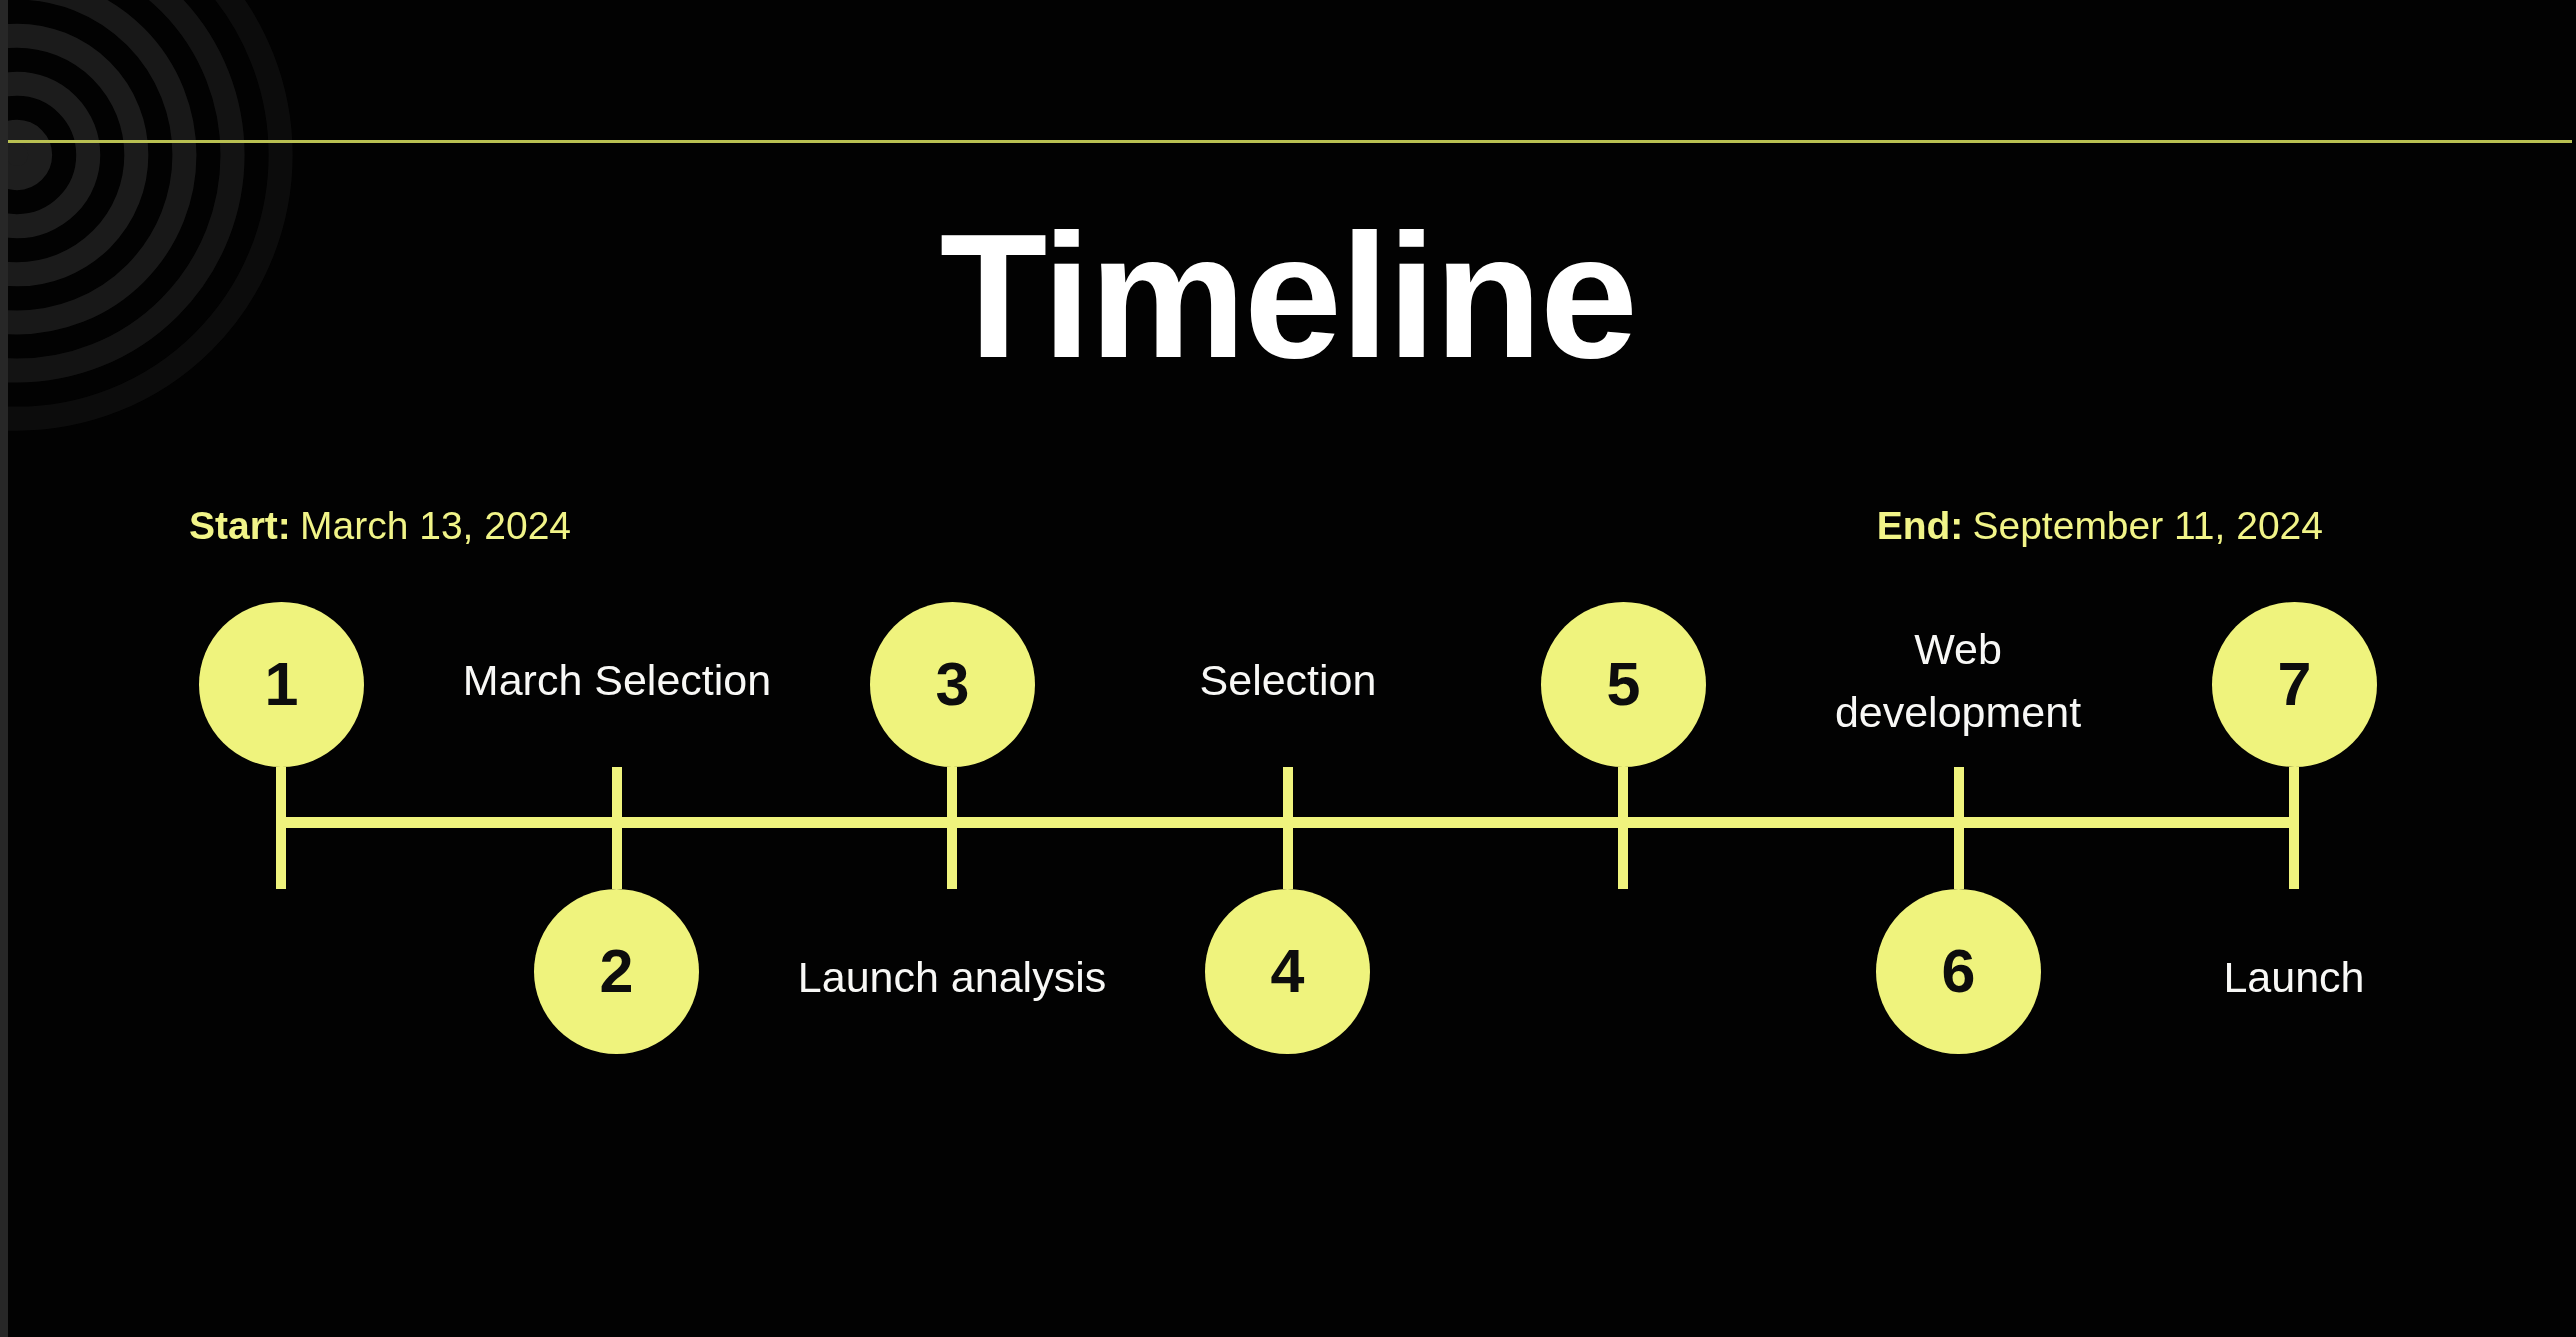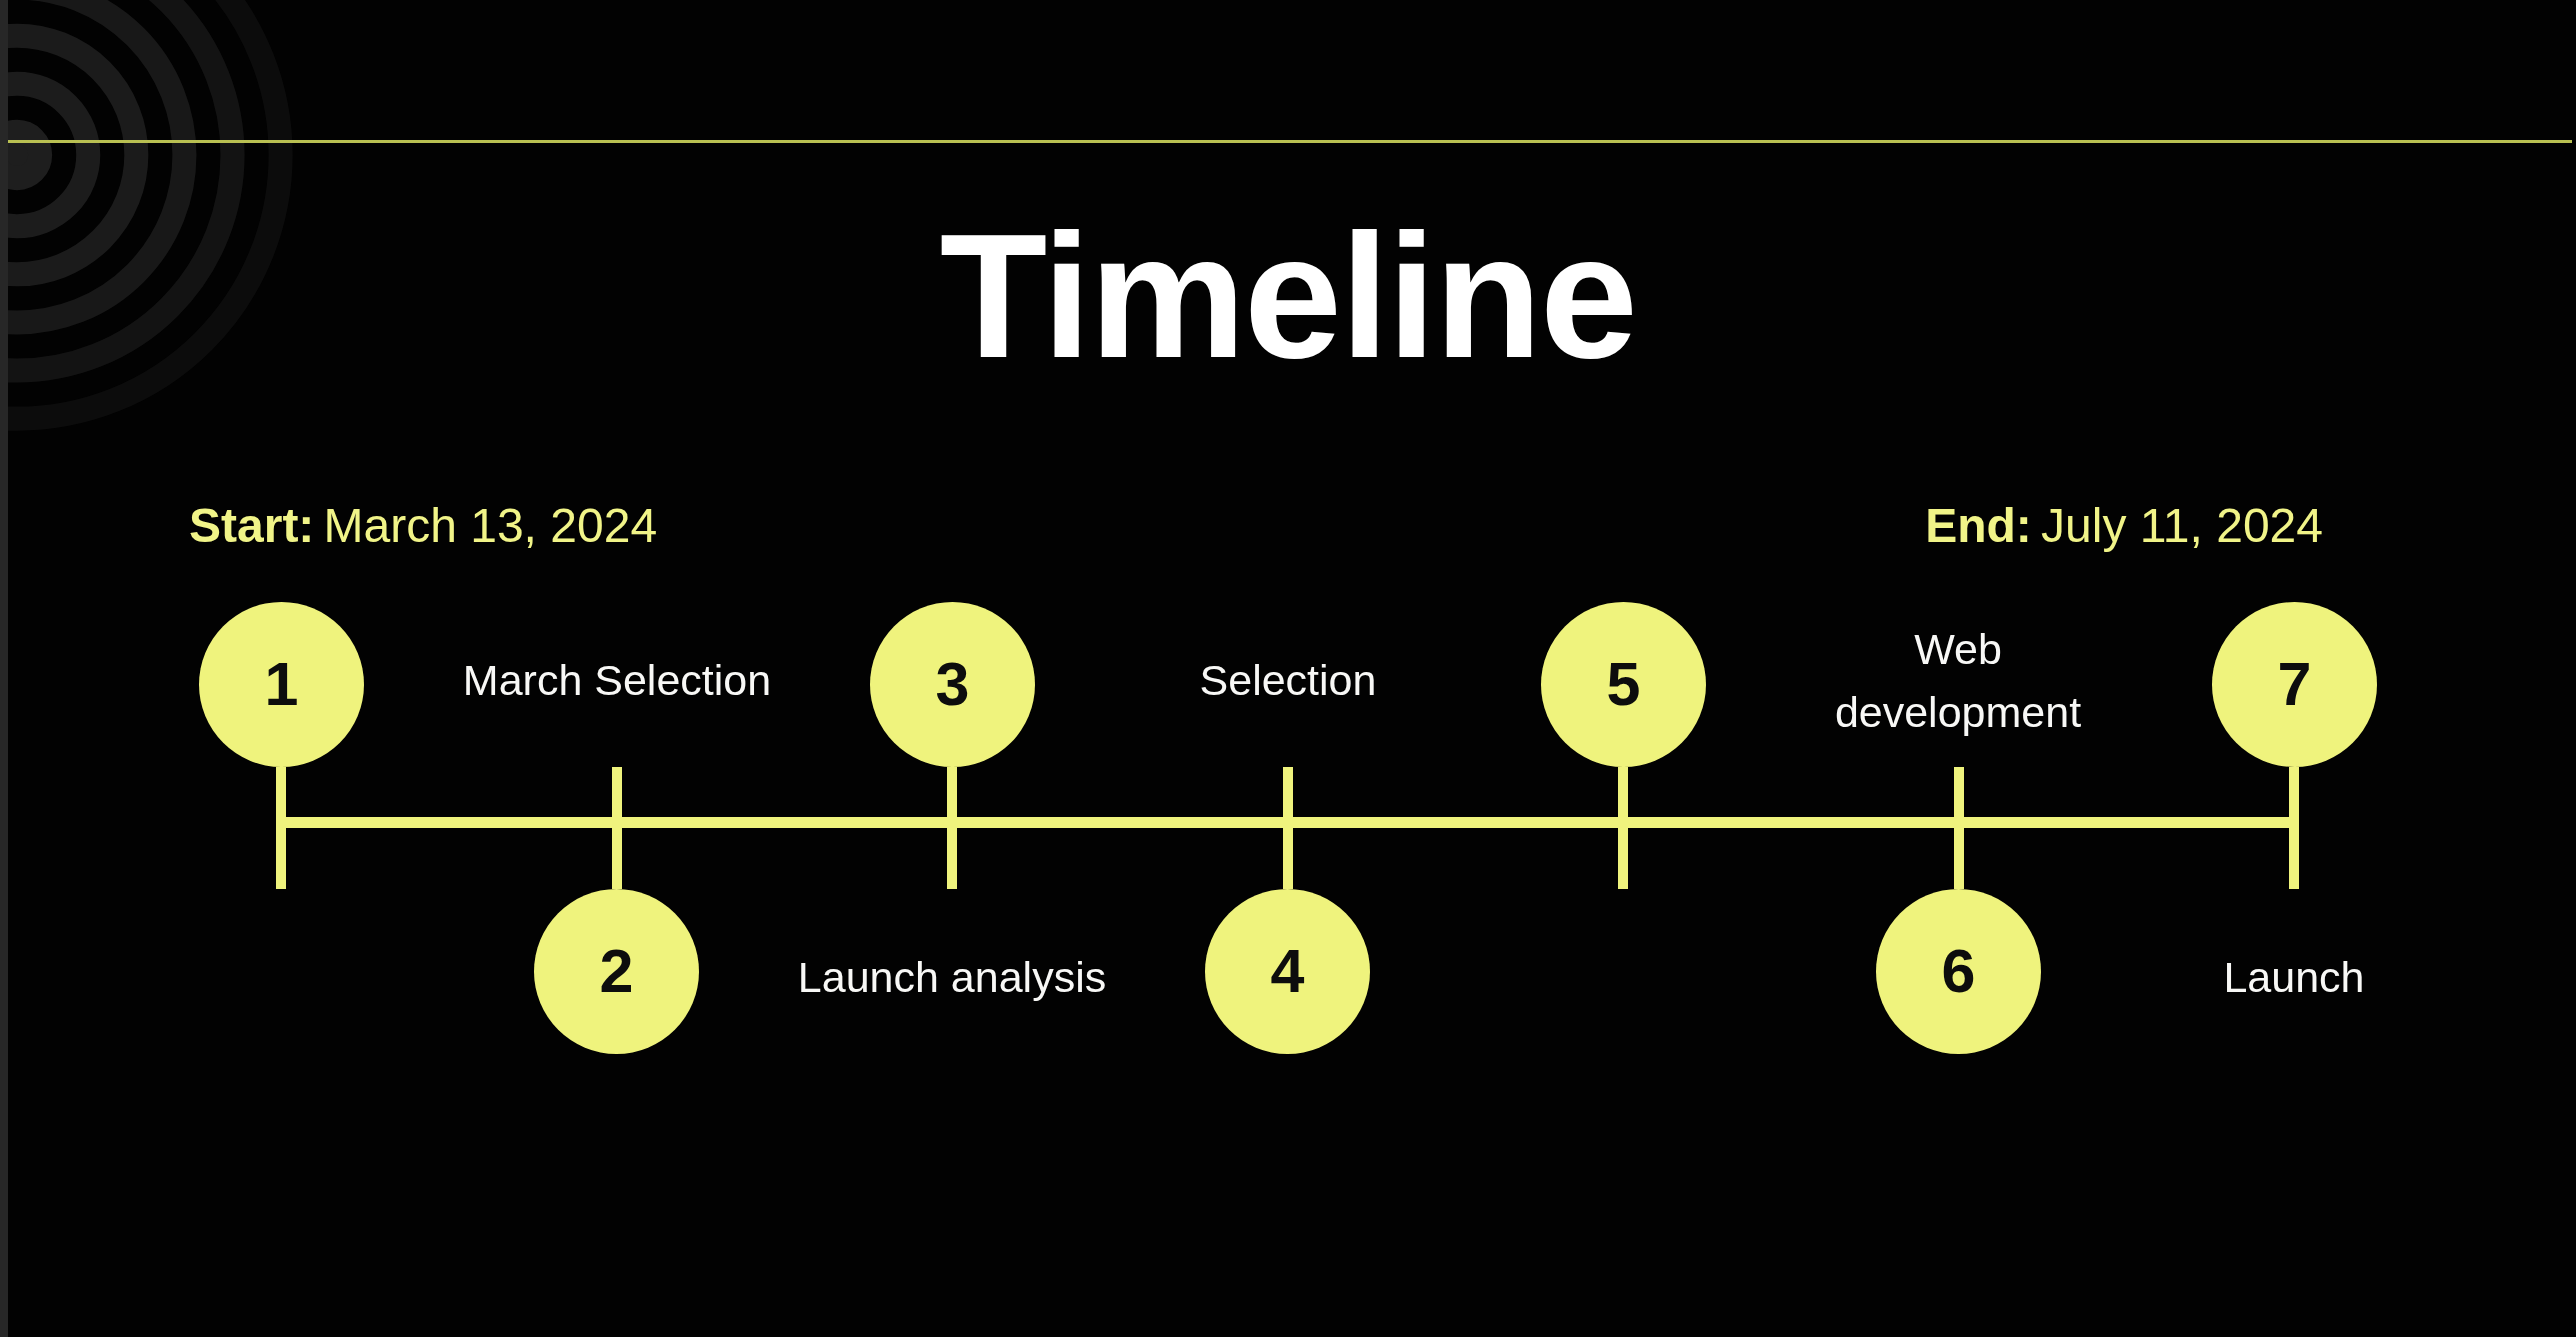--- a/index.html
+++ b/index.html
@@ -33,21 +33,21 @@
     background:var(--accent-dim);z-index:5;
   }
   .title{
     position:absolute;left:0;top:208px;width:2576px;margin:0;
     text-align:center;
     font-size:176px;line-height:176px;font-weight:700;letter-spacing:-1.8px;
     color:var(--title-color);z-index:3;
   }
   .date{
     position:absolute;top:503px;
-    font-size:48px;line-height:46px;
+    font-size:39px;line-height:46px;
     color:var(--date-color);z-index:3;white-space:nowrap;
   }
   .date .date-label{font-weight:700;margin-right:9.2px;}
   .date.start{left:189px;}
   .date.end{right:249px;}
   .hline{
     position:absolute;left:276px;top:817px;width:2022px;height:11px;
     background:var(--accent);z-index:2;
   }
   .tick{
@@ -92,21 +92,21 @@
   <div class="left-strip"></div>
   <div class="topline"></div>
 
   <h1 class="title">Timeline</h1>
 
   <div class="date start">
     <span class="date-label">Start:</span><span>March 13, 2024</span>
   </div>
 
   <div class="date end">
-    <span class="date-label">End:</span><span>July 11, 2024</span>
+    <span class="date-label">End:</span><span>September 11, 2024</span>
   </div>
 
   <div class="hline"></div>
 
   <div class="tick" style="left:276px"></div>
   <div class="tick" style="left:612px"></div>
   <div class="tick" style="left:947px"></div>
   <div class="tick" style="left:1283px"></div>
   <div class="tick" style="left:1618px"></div>
   <div class="tick" style="left:1954px"></div>

